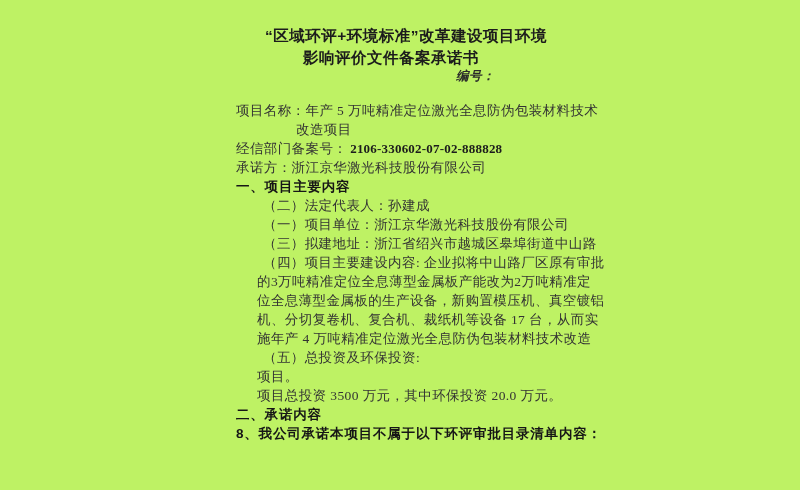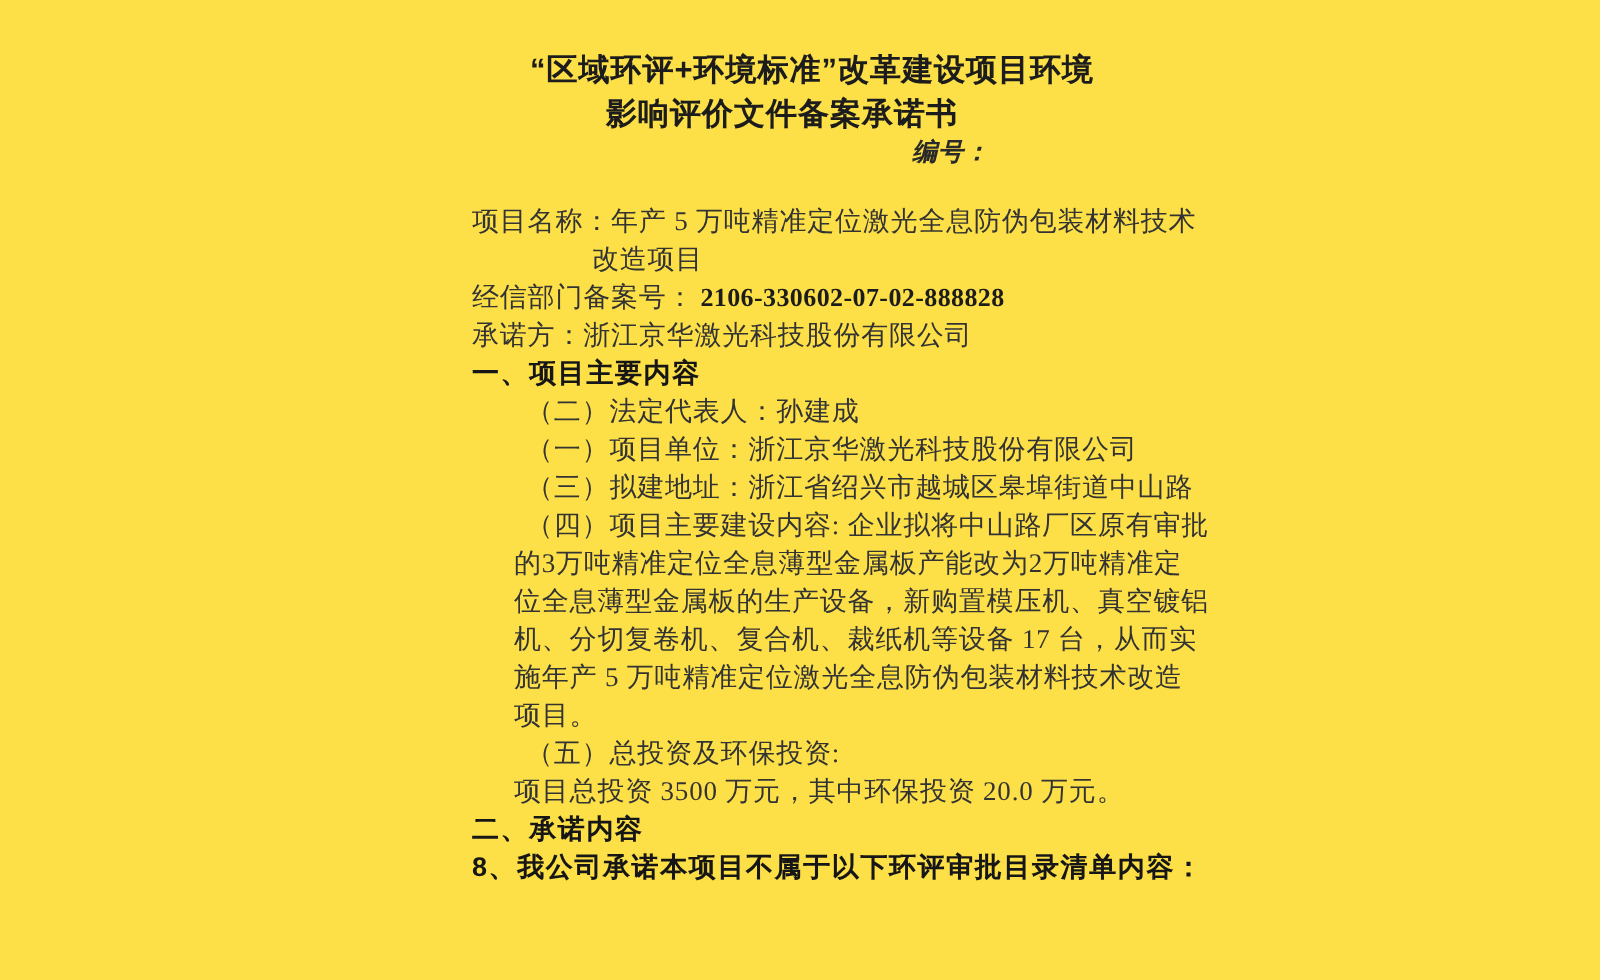--- a/index.html
+++ b/index.html
@@ -1,19 +1,19 @@
 <!DOCTYPE html>
 <html><head>
 <meta charset="utf-8">
 <style>
   html,body{margin:0;padding:0;}
   .page{
     position:relative;
     width:800px;height:490px;
-    background:#fde047;
+    background:#bef264;
     overflow:hidden;
     font-family:"Liberation Serif","DejaVu Serif",serif;
   }
   .title{
     position:absolute;top:25px;left:0;width:100%;
     text-align:center;
     font-family:"Liberation Sans","DejaVu Sans",sans-serif;
     font-weight:700;
     font-size:15.5px;line-height:22px;
     color:#1c1c1c;
@@ -65,22 +65,22 @@
     <div class="ln">承诺方：浙江京华激光科技股份有限公司</div>
 
     <div class="ln heading">一、项目主要内容</div>
     <div class="ln ind-item">（二）法定代表人：孙建成</div>
     <div class="ln ind-item">（一）项目单位：浙江京华激光科技股份有限公司</div>
     <div class="ln ind-item">（三）拟建地址：浙江省绍兴市越城区皋埠街道中山路</div>
     <div class="ln ind-item">（四）项目主要建设内容: 企业拟将中山路厂区原有审批</div>
     <div class="ln ind-cont">的3万吨精准定位全息薄型金属板产能改为2万吨精准定</div>
     <div class="ln ind-cont">位全息薄型金属板的生产设备，新购置模压机、真空镀铝</div>
     <div class="ln ind-cont">机、分切复卷机、复合机、裁纸机等设备 17 台，从而实</div>
-    <div class="ln ind-cont">施年产 5 万吨精准定位激光全息防伪包装材料技术改造</div>
+    <div class="ln ind-cont">施年产 4 万吨精准定位激光全息防伪包装材料技术改造</div>
+    <div class="ln ind-item">（五）总投资及环保投资:</div>
     <div class="ln ind-cont">项目。</div>
-    <div class="ln ind-item">（五）总投资及环保投资:</div>
     <div class="ln ind-cont">项目总投资 3500 万元，其中环保投资 20.0 万元。</div>
 
     <div class="ln heading">二、承诺内容</div>
     <div class="ln heading">8、我公司承诺本项目不属于以下环评审批目录清单内容：</div>
   </div>
 
 </div>
 
 </body></html>

